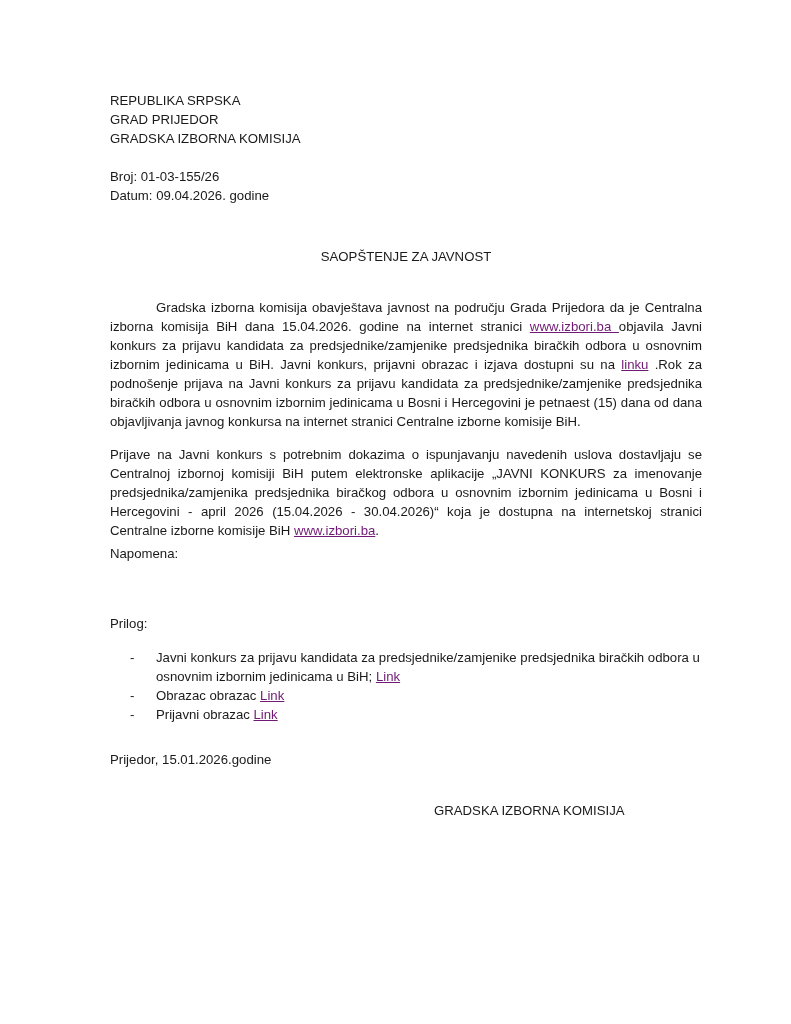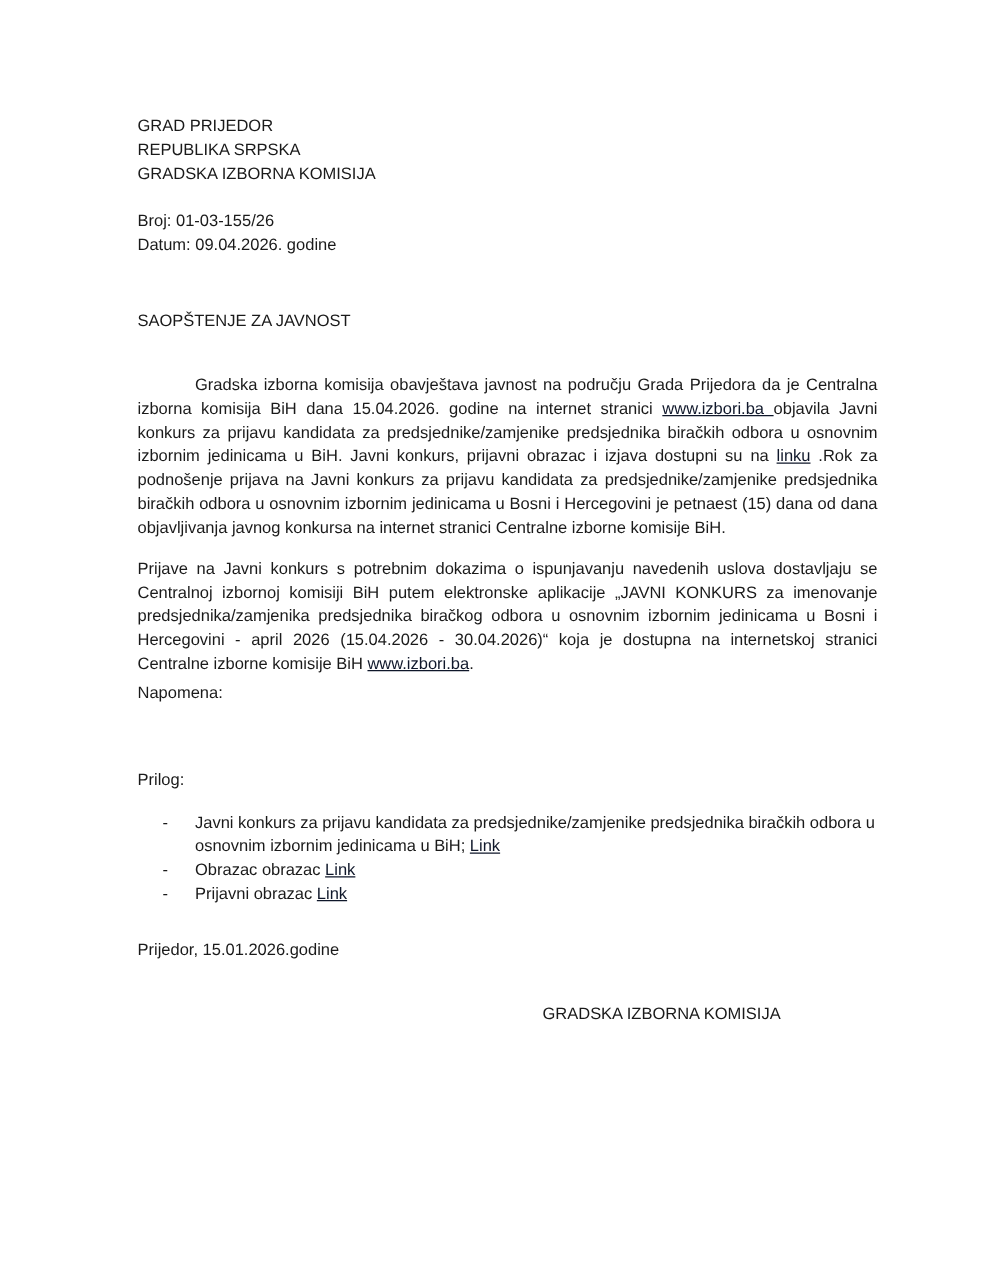--- a/index.html
+++ b/index.html
@@ -6,33 +6,33 @@
   body {
     width: 791px; height: 1024px; position: relative; overflow: hidden;
     font-family: "Liberation Sans", "DejaVu Sans", sans-serif;
     color: #1a1a1a; font-size: 13.2px;
   }
   .page { position: absolute; left: 110px; top: 91px; width: 592px; }
   .line { line-height: 19px; white-space: nowrap; }
   .block { position: absolute; left: 110px; width: 592px; }
   .para { line-height: 19px; text-align: justify; }
   .indent { display: inline-block; width: 46px; }
-  a.lnk { color: #0f172a; text-decoration: underline; }
-  .center { }
+  a.lnk { color: #701a75; text-decoration: underline; }
+  .center { text-align: center; }
   ul.att { list-style: none; margin: 0; padding: 0; }
   ul.att li { position: relative; padding-left: 46px; line-height: 19px; }
   ul.att li .dash { position: absolute; left: 20px; top: 0; }
   .sig { position: absolute; left: 434px; top: 803px; white-space: nowrap; }
 </style>
 </head>
 <body>
 
 <div class="page">
+  <div class="line">REPUBLIKA SRPSKA</div>
   <div class="line">GRAD PRIJEDOR</div>
-  <div class="line">REPUBLIKA SRPSKA</div>
   <div class="line">GRADSKA IZBORNA KOMISIJA</div>
   <div class="line" style="height:19px"></div>
   <div class="line">Broj: 01-03-155/26</div>
   <div class="line">Datum: 09.04.2026. godine</div>
 </div>
 
 <div class="block center" style="top:247px">
   <span class="line">SAOPŠTENJE ZA JAVNOST</span>
 </div>
 

